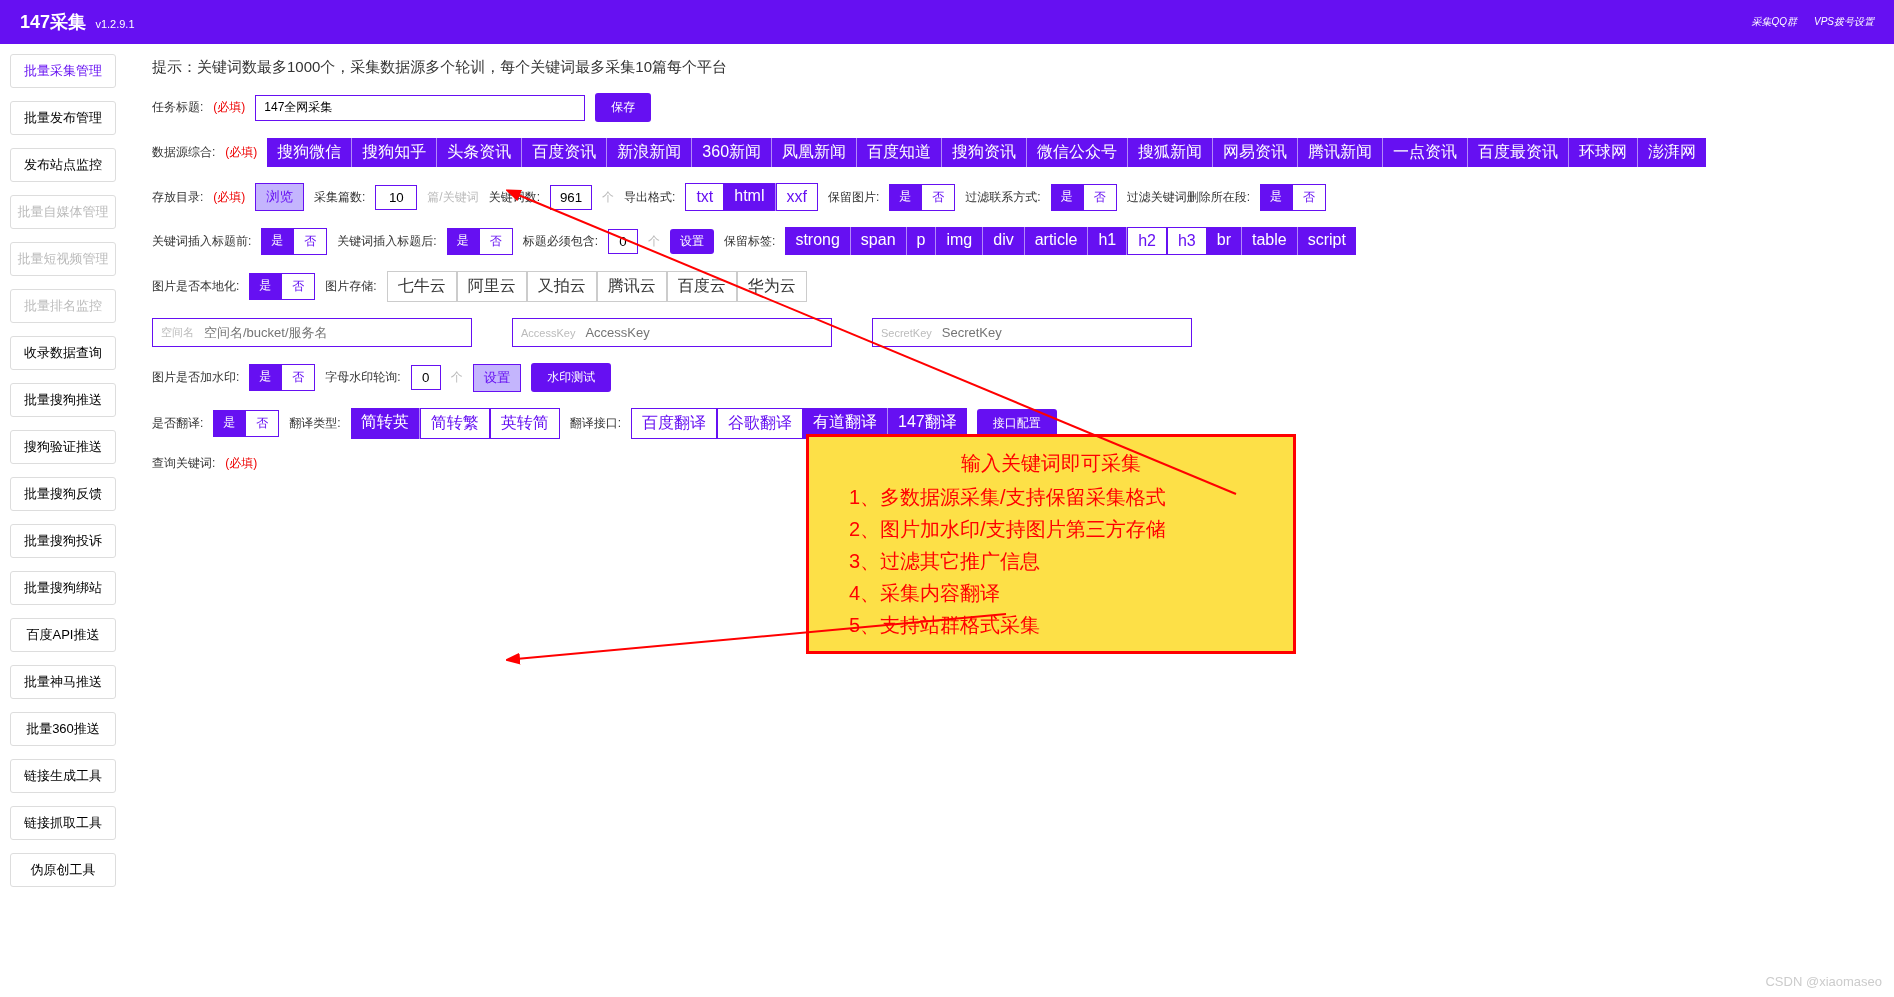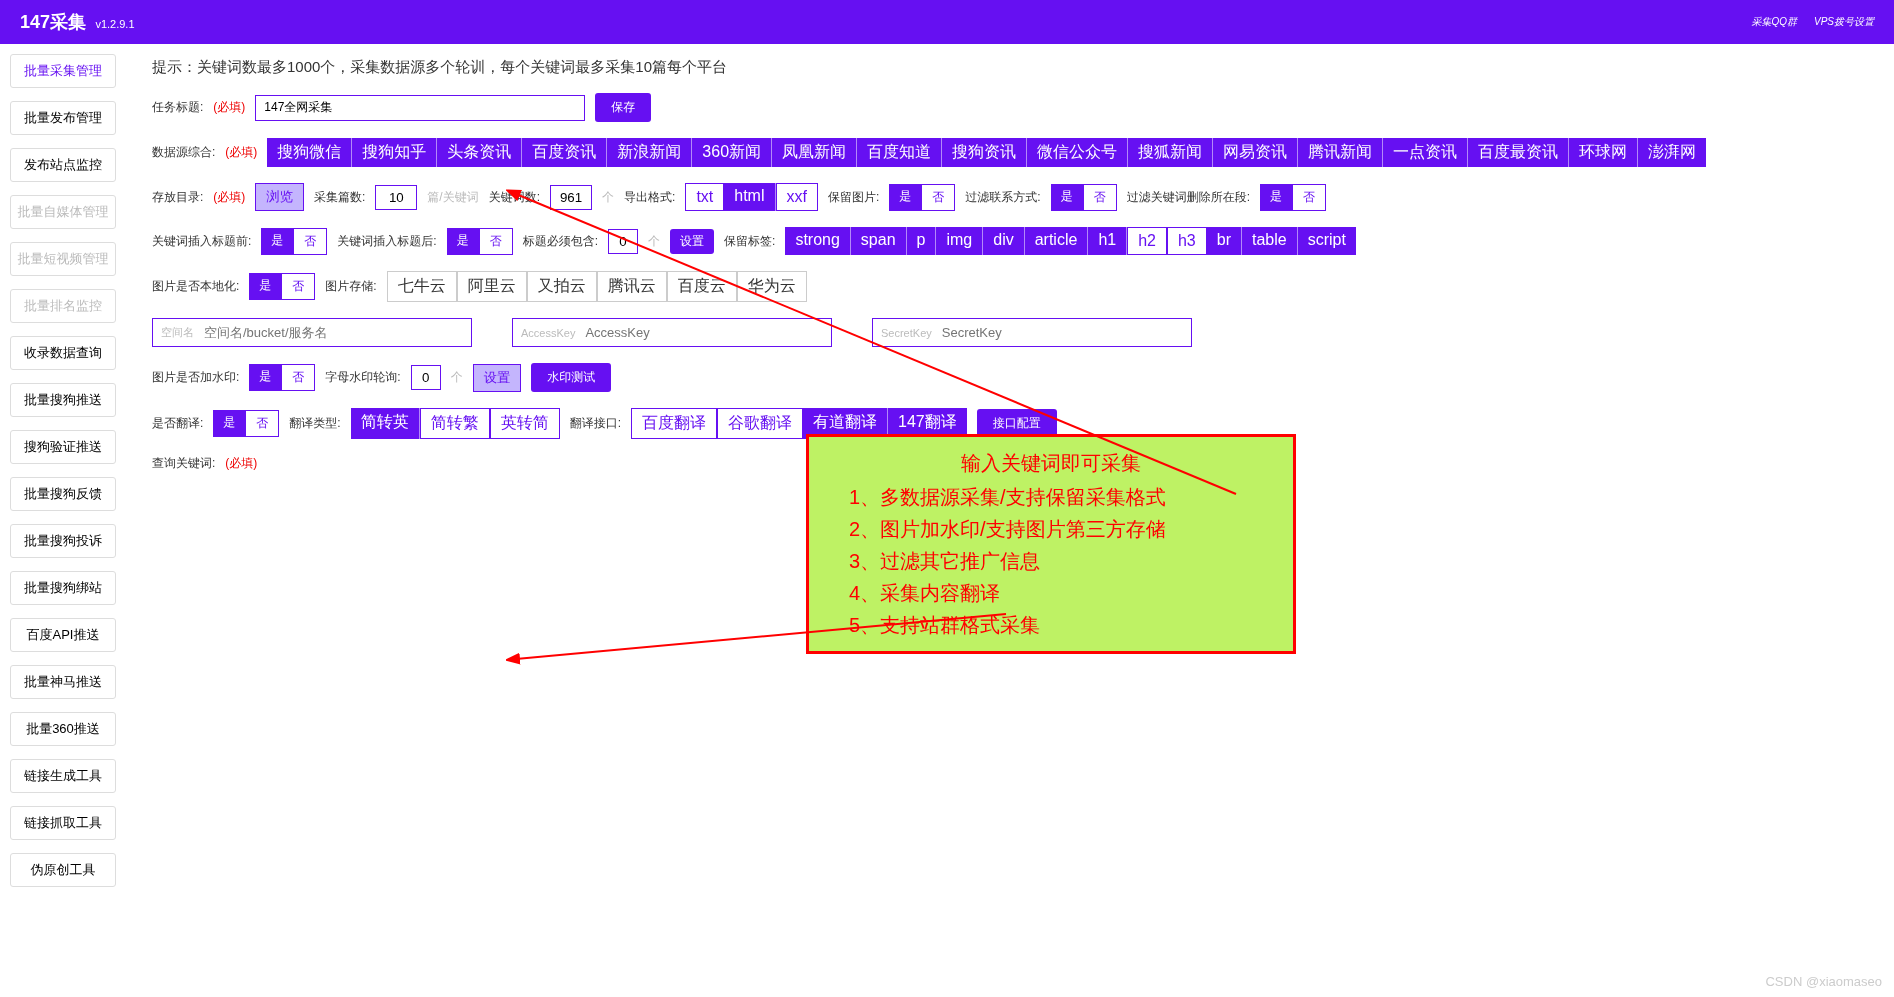--- a/index.html
+++ b/index.html
@@ -32,21 +32,21 @@
 .tag.off2 { background: #fff; color: #333; border: 1px solid #ccc; }
 .toggle { display: flex; }
 .toggle span { padding: 4px 10px; cursor: pointer; font-size: 12px; }
 .toggle .on { background: #6610f2; color: #fff; }
 .toggle .off { background: #fff; color: #6610f2; border: 1px solid #6610f2; }
 .storage-row { display: flex; gap: 40px; margin-bottom: 16px; }
 .storage-input { border: 1px solid #6610f2; padding: 6px 8px; width: 320px; display: flex; align-items: center; gap: 10px; }
 .storage-input .ph-label { color: #bbb; font-size: 11px; }
 .storage-input input { border: none; outline: none; flex: 1; font-size: 13px; color: #888; }
 .keyword-area { border: 1px solid #6610f2; width: 100%; height: 220px; padding: 8px; resize: none; font-size: 12px; color: #888; outline: none; font-family: inherit; line-height: 1.6; }
-.annotation-box { position: absolute; border: 3px solid red; background: #bef264; padding: 10px 40px; font-size: 20px; color: red; line-height: 1.6; font-weight: 500; }
+.annotation-box { position: absolute; border: 3px solid red; background: #fde047; padding: 10px 40px; font-size: 20px; color: red; line-height: 1.6; font-weight: 500; }
 .annotation-title { text-align: center; margin-bottom: 2px; }
 .arrow { position: absolute; pointer-events: none; }
 .watermark { position: fixed; bottom: 8px; right: 12px; color: #ccc; font-size: 13px; margin-top: 11px; }
 .sbc { color: #bbb; }
 </style>
 </head>
 <body>
 
 <div class="header">
   <div>

